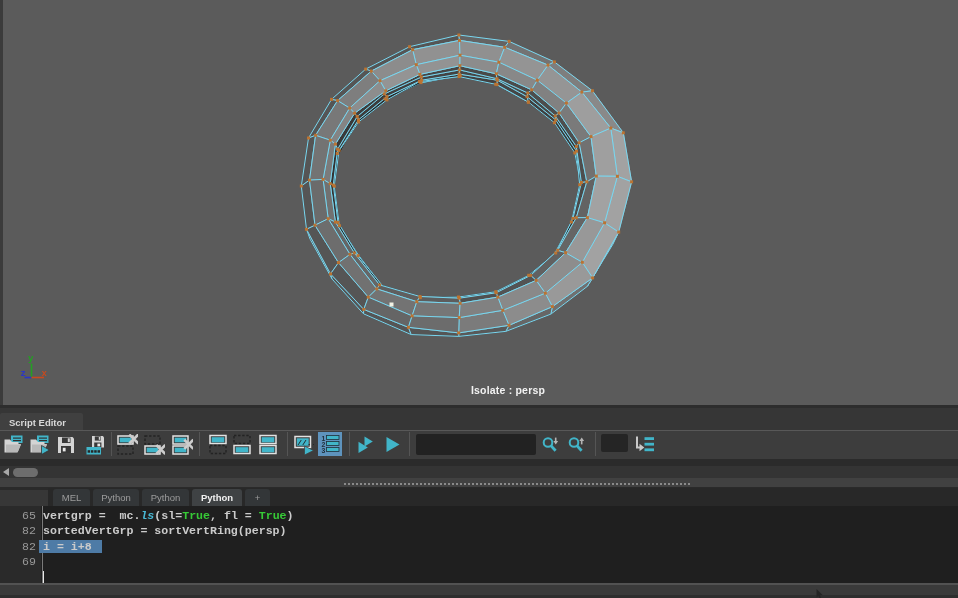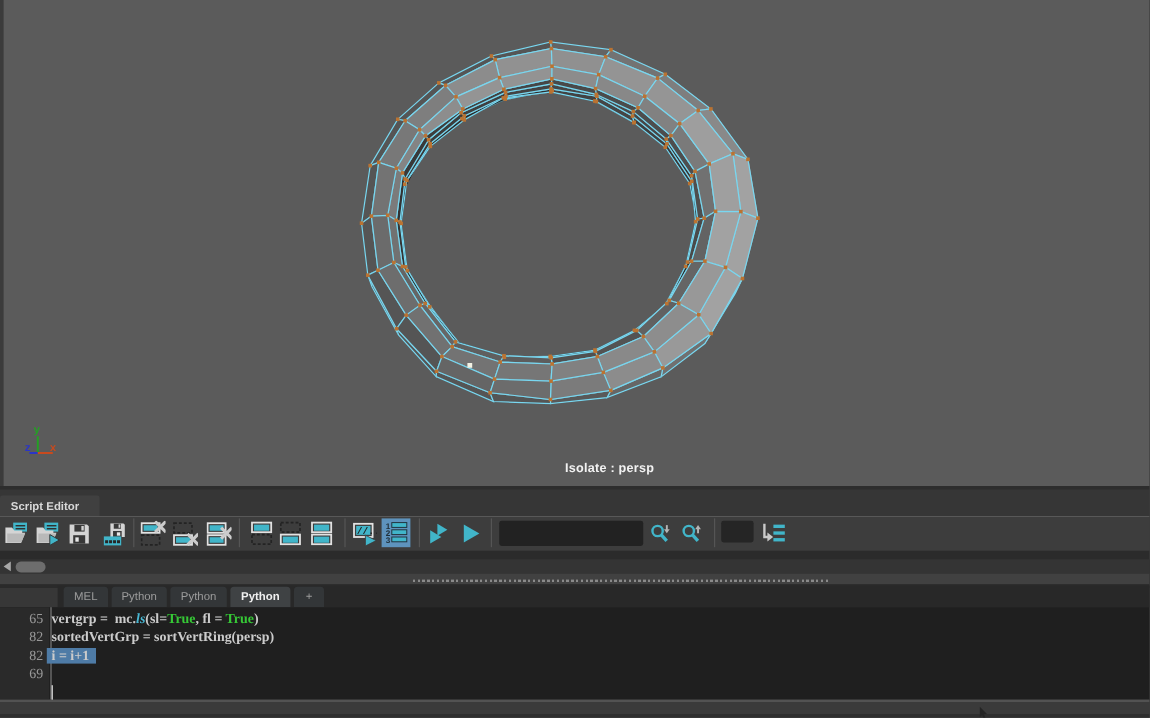--- a/index.html
+++ b/index.html
@@ -23,21 +23,21 @@
   border-right:6px solid #a8a8a8; border-top:4px solid transparent; border-bottom:4px solid transparent; }
 #dots { position:absolute; left:344px; top:482.5px; width:346px; height:2px;
   background:repeating-linear-gradient(to right, #8a8a8a 0 2px, transparent 2px 4px); }
 #tabbar { position:absolute; left:0; top:488px; width:958px; height:18px; background:#282828;margin-left:48px; }
 .tab { position:absolute; top:1px; height:17px; background:#333638; color:#9c9c9c;
   font-size:9.5px; text-align:center; padding-top:3px; border-radius:3px 3px 0 0; }
 .tab.active { background:#3f4244; color:#f0f0f0; font-weight:bold; }
 #codearea { position:absolute; left:0; top:506px; width:958px; height:77px; background:#1f1f1f; }
 #gutter { position:absolute; left:0; top:506px; width:41px; height:77px; background:#2a2a2a; }
 #gutline { position:absolute; left:42px; top:506px; width:1px; height:77px; background:#7a7a7a; }
-#code { position:absolute; left:0; top:508px; width:958px; font-family:Liberation Serif, serif;
+#code { position:absolute; left:0; top:508px; width:958px; font-family:Liberation Mono, monospace;
   font-size:11.6px; line-height:15.4px; color:#cbcbcb; font-weight:bold; }
 .cl { height:15.4px; white-space:pre; }
 .ln { display:inline-block; width:39px; text-align:right; padding-right:3px; color:#999;
   font-weight:normal; }
 .ct { padding-left:4px; }
 .ct.sel { background:#4e7ba6; padding-right:3px; }
 .ct.sel .kw { color:#b9e6f0; }
 .kw { color:#49b8d4; font-style:italic; }
 .gr { color:#36c936; }
 #caret { position:absolute; left:43px; top:571px; width:1px; height:13px; background:#e8e8e8; }
@@ -659,21 +659,21 @@
       <div class="tab" style="left:94px;width:47px">Python</div>
       <div class="tab active" style="left:144px;width:50px">Python</div>
       <div class="tab" style="left:197px;width:25px">+</div>
     </div>
   <div id="codearea"></div>
     <div id="gutter"></div>
     <div id="gutline"></div>
   <div id="code">
       <div class="cl"><span class="ln">65</span><span class="ct">vertgrp =  mc.<span class="kw">ls</span>(sl=<span class="gr">True</span>, fl = <span class="gr">True</span>)</span></div>
       <div class="cl"><span class="ln">82</span><span class="ct">sortedVertGrp = sortVertRing(persp)</span></div>
-      <div class="cl"><span class="ln">82</span><span class="ct sel">i = i+1 </span></div>
+      <div class="cl"><span class="ln">82</span><span class="ct sel">i = i+8 </span></div>
       <div class="cl"><span class="ln">69</span><span class="ct"></span></div>
     </div>
   <div id="caret"></div>
   <div id="botline1"></div>
     <div id="botband"></div>
     <div id="botdark"></div>
   <svg width="9" height="11" viewBox="0 0 9 11" style="position:absolute;left:816px;top:589px" xmlns="http://www.w3.org/2000/svg">
     <path d="M0.5 0 L6.5 6 L3.9 6.2 L5.4 9.8 L3.9 10.4 L2.5 6.8 L0.5 8.5 Z" fill="#242424"></path>
   </svg>
 </div>

